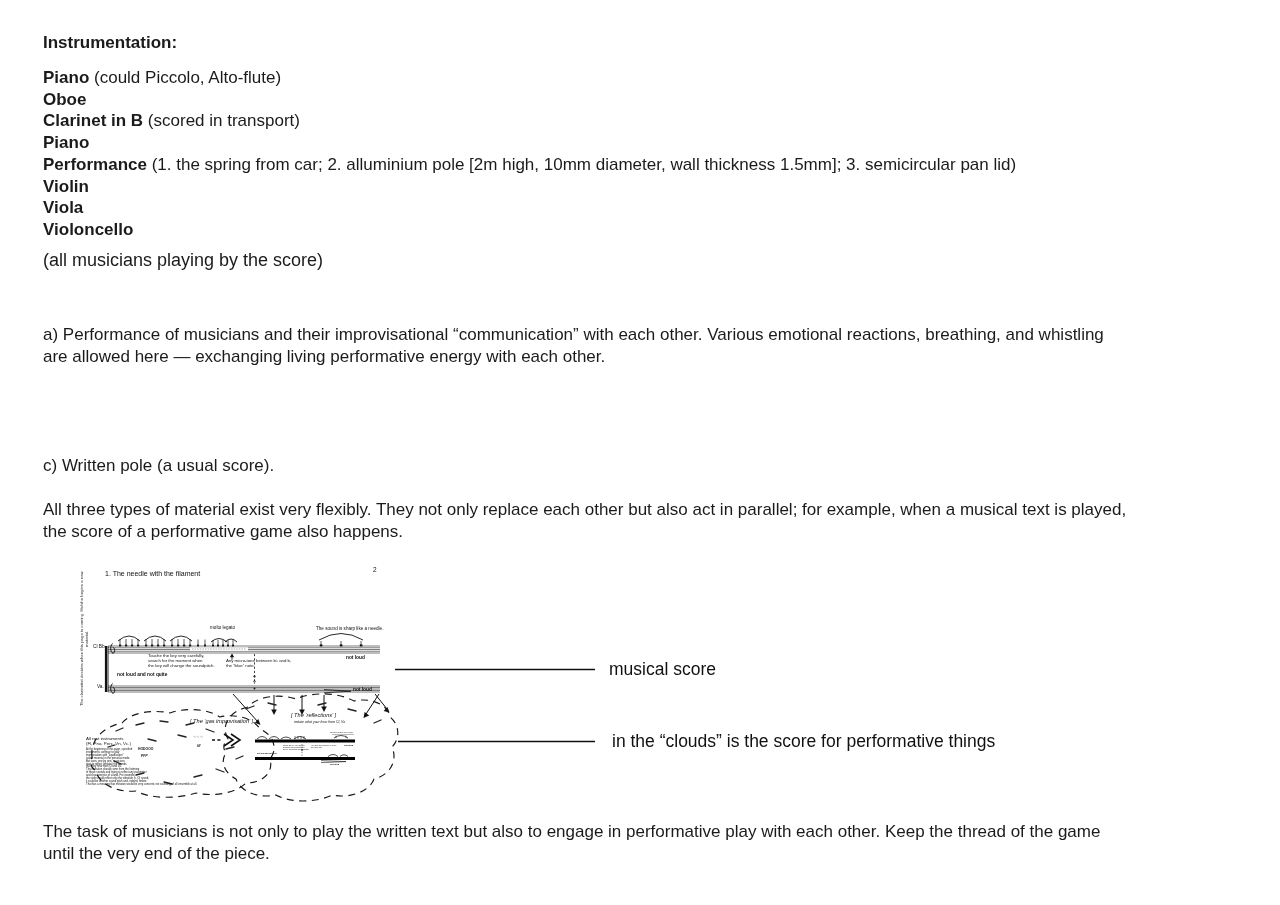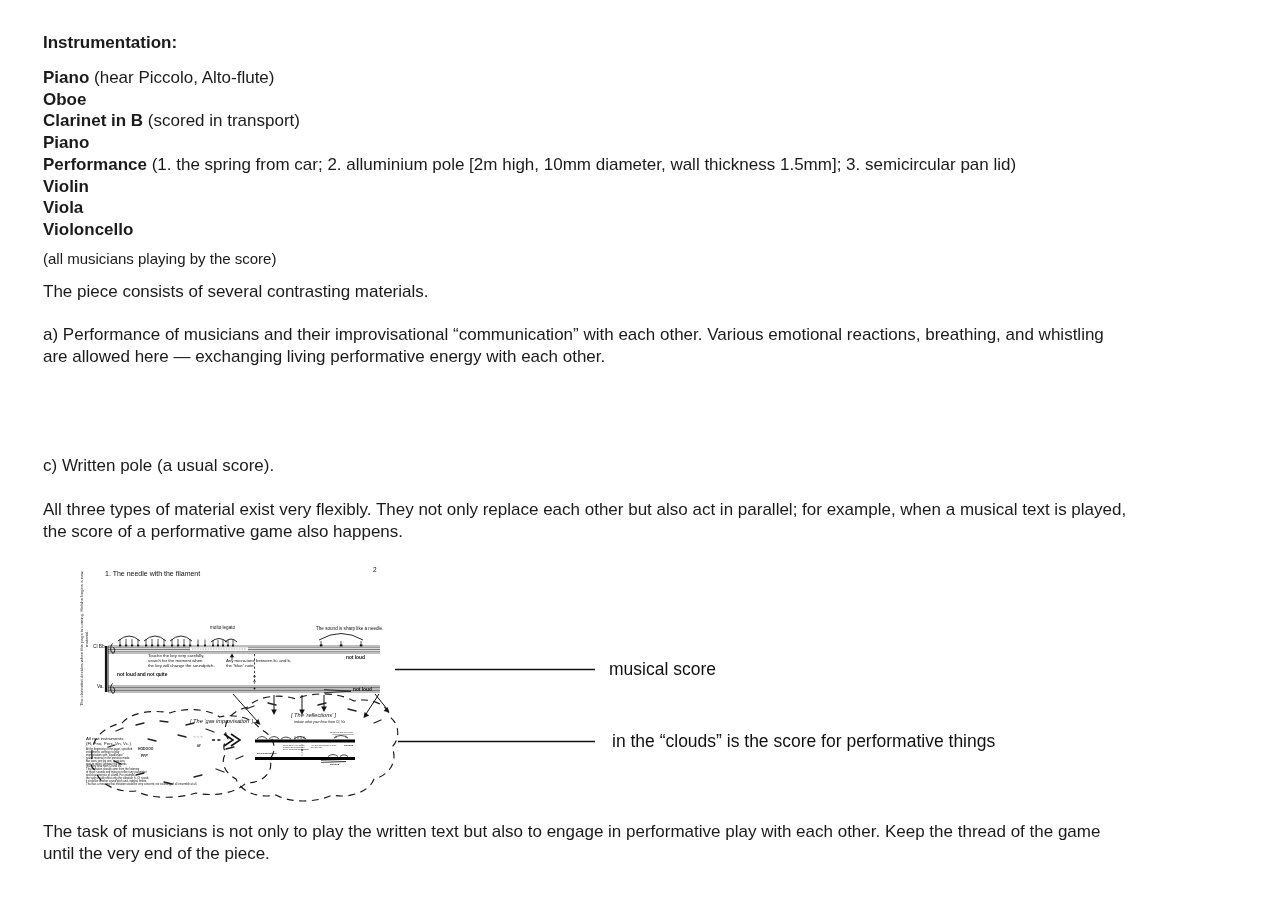--- a/index.html
+++ b/index.html
@@ -3,53 +3,52 @@
 <meta charset="utf-8">
 <style>
   html,body{margin:0;padding:0;background:#fff;}
   .page{position:relative;width:1280px;height:905px;background:#ffffff;overflow:hidden;
         font-family:"Liberation Sans",sans-serif;color:#1b1b1b;padding-left:33px;}
   .abs{position:absolute;}
   .pre{white-space:pre-line;}
   .b{font-weight:700;}
   .heading{left:43px;top:33px;font-size:17px;font-weight:700;}
   .instList{left:43px;top:67px;font-size:17px;line-height:21.7px;}
-  .footnote{left:43px;top:250px;font-size:15px;}
+  .footnote{left:43px;top:250px;font-size:18px;}
   .para{left:43px;font-size:17px;line-height:21.7px;width:1210px;}
   
   .figure{left:78px;top:563px;width:920px;height:242px;}
   .figure svg{position:absolute;left:0;top:0;}
   .fl{position:absolute;color:#111;white-space:pre-line;line-height:1.22;}
   .it{font-style:italic;}
   .gray{color:#999;}
   .sideNote{position:absolute;width:136px;left:-61px;top:71px;transform:rotate(-90deg);
             font-size:4.3px;color:#333;text-align:center;line-height:1.1;}
   .ann{position:absolute;font-size:17.5px;color:#111;line-height:19px;}
 </style>
 </head>
 <body>
 
 <div class="page">
 
   <div class="abs heading">Instrumentation:</div>
 
   <div class="abs instList">
-    <div><span class="b">Piano</span><span> (hear Piccolo, Alto-flute)</span></div>
+    <div><span class="b">Piano</span><span> (could Piccolo, Alto-flute)</span></div>
     <div><span class="b">Oboe</span><span></span></div>
     <div><span class="b">Clarinet in B</span><span> (scored in transport)</span></div>
     <div><span class="b">Piano</span><span></span></div>
     <div><span class="b">Performance</span><span> (1. the spring from car; 2. alluminium pole [2m high, 10mm diameter, wall thickness 1.5mm]; 3. semicircular pan lid)</span></div>
     <div><span class="b">Violin</span><span></span></div>
     <div><span class="b">Viola</span><span></span></div>
     <div><span class="b">Violoncello</span><span></span></div>
   </div>
 
   <div class="abs footnote">(all musicians playing by the score)</div>
 
-  <div class="abs para pre" style="top:281px">The piece consists of several contrasting materials.</div>
   <div class="abs para pre" style="top:324px">a) Performance of musicians and their improvisational “communication” with each other. Various emotional reactions, breathing, and whistling
 are allowed here — exchanging living performative energy with each other.</div>
   <div class="abs para pre" style="top:455px">c) Written pole (a usual score).</div>
   <div class="abs para pre" style="top:499px">All three types of material exist very flexibly. They not only replace each other but also act in parallel; for example, when a musical text is played,
 the score of a performative game also happens.</div>
   <div class="abs para pre" style="top:821px">The task of musicians is not only to play the written text but also to engage in performative play with each other. Keep the thread of the game
 until the very end of the piece.</div>
 
   <div class="abs figure">
     <svg width="920" height="242" viewBox="0 0 920 242">

